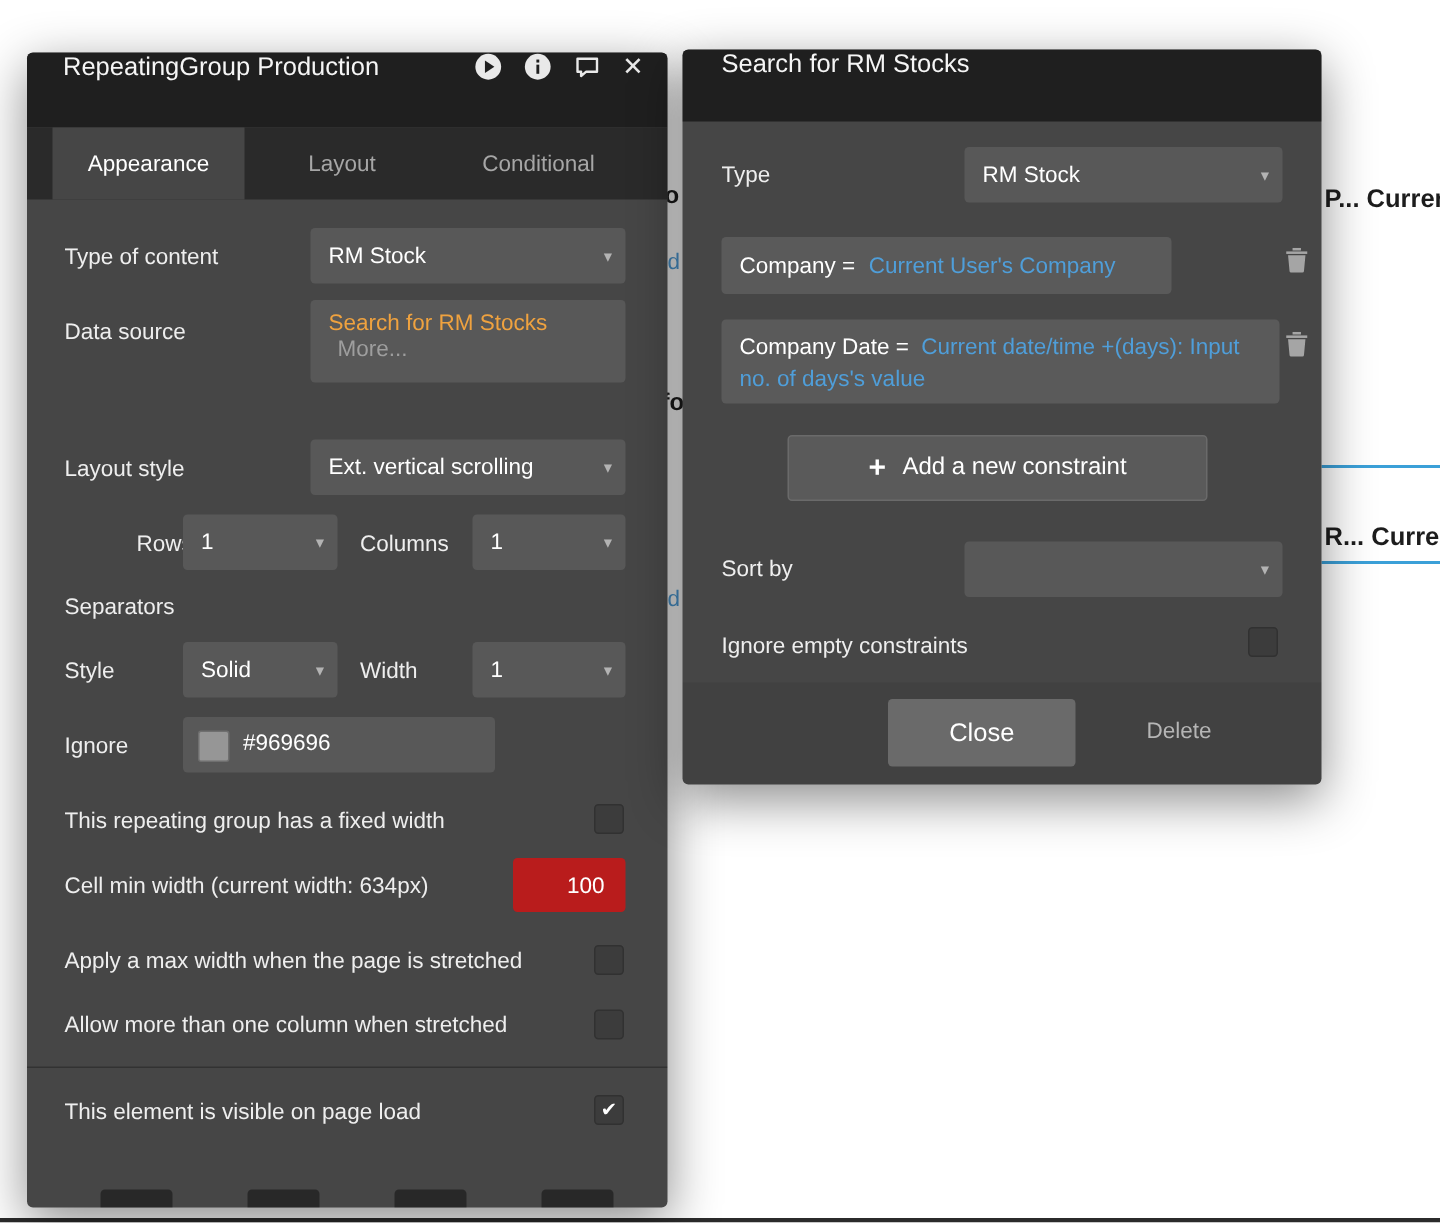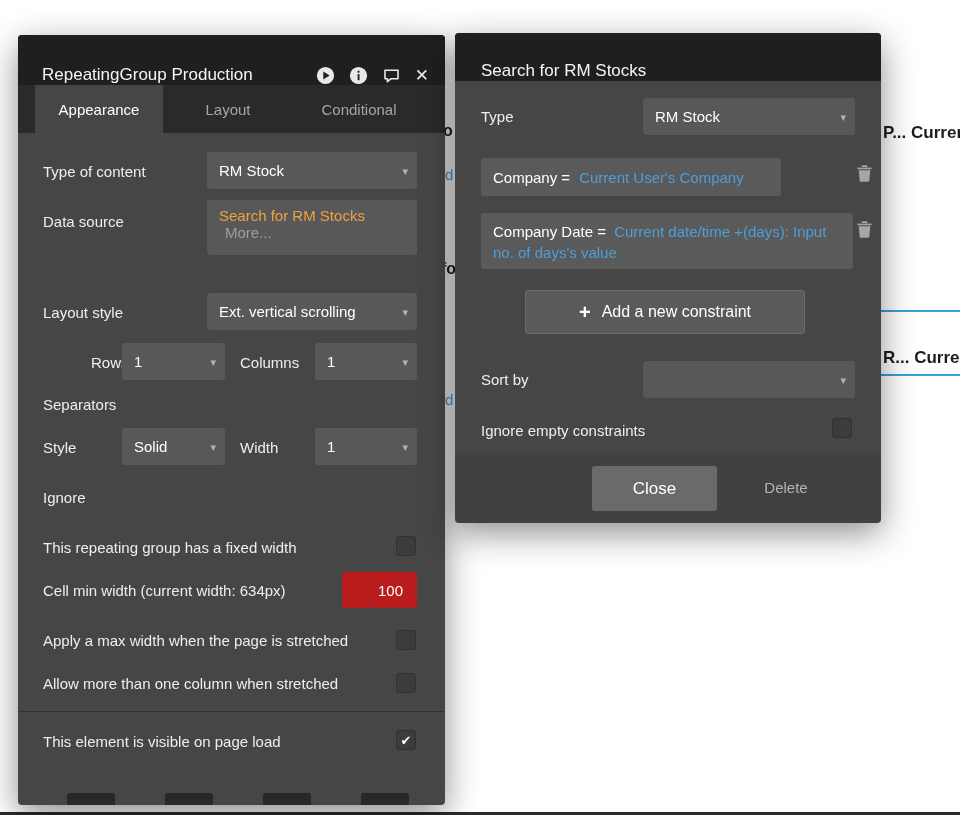--- a/index.html
+++ b/index.html
@@ -16,21 +16,21 @@
   .blue-line{position:absolute;height:2px;background:#3ba0d8;}
   .bottom-line{position:absolute;left:0;top:812px;width:960px;height:3px;background:#2b2b2b;}
 
   
   .panel{
     position:absolute;background:#464646;border-radius:4px;overflow:hidden;
     box-shadow:0 10px 34px rgba(0,0,0,.45);color:#f2f2f2;font-size:15px;
   }
   .phead{
     position:absolute;top:0;left:0;right:0;height:50px;background:#1f1f1f;
-    display:flex;align-items:flex-end;padding:0 16px 0 24px;box-sizing:border-box;
+    display:flex;align-items:flex-start;padding:0 16px 0 24px;box-sizing:border-box;
   }
   .ptitle{font-size:17px;color:#f5f5f5;font-weight:400;}
   .head-icons{margin-left:auto;display:flex;align-items:center;gap:14px;}
   .hicon{display:flex;align-items:center;justify-content:center;cursor:pointer;}
   .close-x{font-size:17px;color:#e9e9e9;font-weight:700;line-height:1;}
 
   
   .tabbar{position:absolute;top:50px;left:0;right:0;height:48px;background:#2a2a2a;}
   .tab{position:absolute;top:0;height:48px;display:flex;align-items:center;justify-content:center;
        color:#a6a6a6;cursor:pointer;font-size:15px;}
@@ -176,20 +176,24 @@
     <span>Solid</span>
     <span class="chev">▾</span>
   </div>
   <span class="lbl" style="left:222px;top:404px;">Width</span>
   <div class="dd" style="left:297px;top:393px;width:102px;">
     <span>1</span>
     <span class="chev">▾</span>
   </div>
 
   <span class="lbl" style="left:25px;top:454px;">Ignore</span>
+  <div class="box" style="left:104px;top:443px;width:208px;height:37px;">
+    <span class="swatch"></span>
+    <span style="position:absolute;left:40px;top:9px;color:#fff;">#969696</span>
+  </div>
 
   <span class="lbl" style="left:25px;top:504px;">This repeating group has a fixed width</span>
   <span class="cb" style="left:378px;top:501px;"></span>
 
   <span class="lbl" style="left:25px;top:547px;">Cell min width (current width: 634px)</span>
   <div class="input" style="left:324px;top:537px;width:75px;">
     <span>100</span>
   </div>
 
   <span class="lbl" style="left:25px;top:597px;">Apply a max width when the page is stretched</span>

